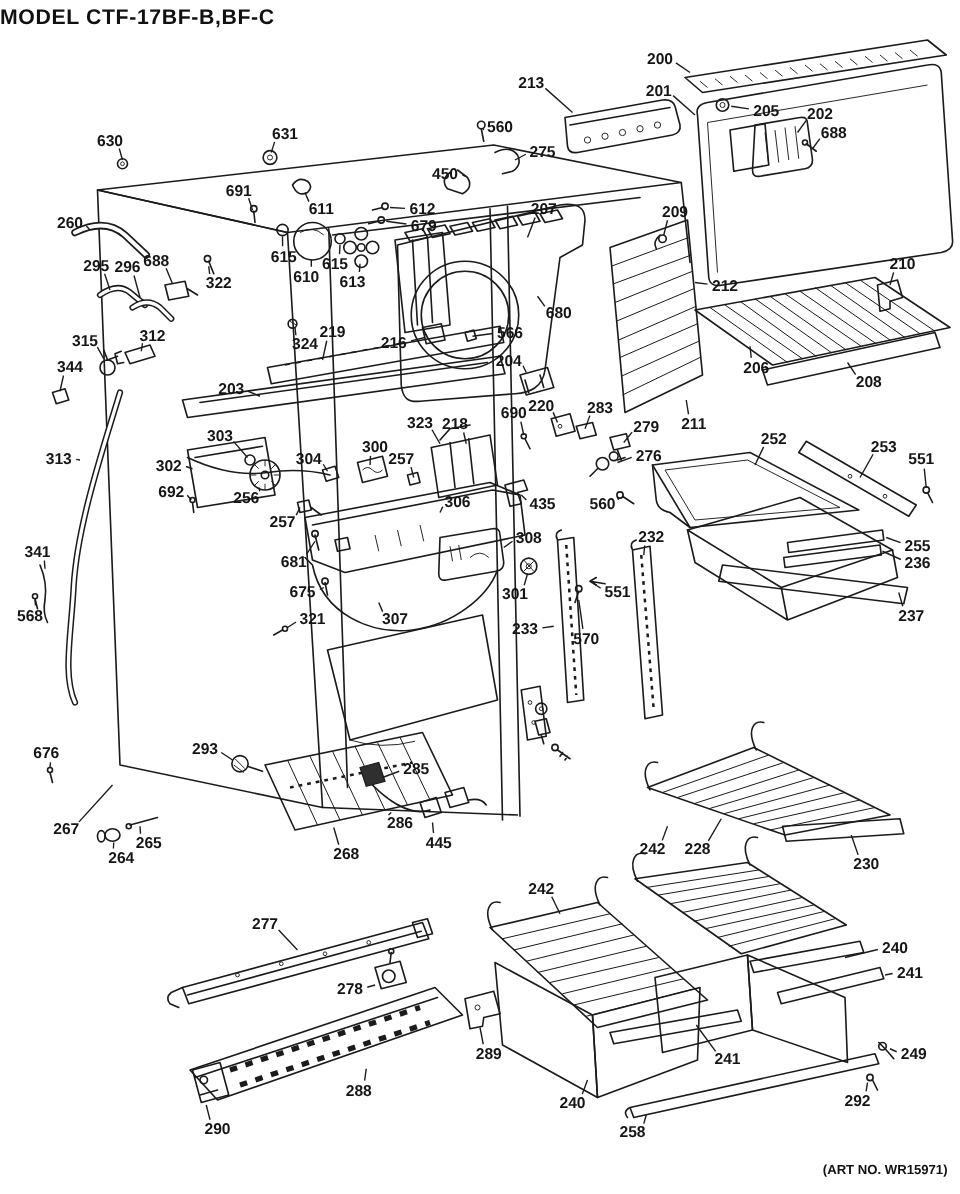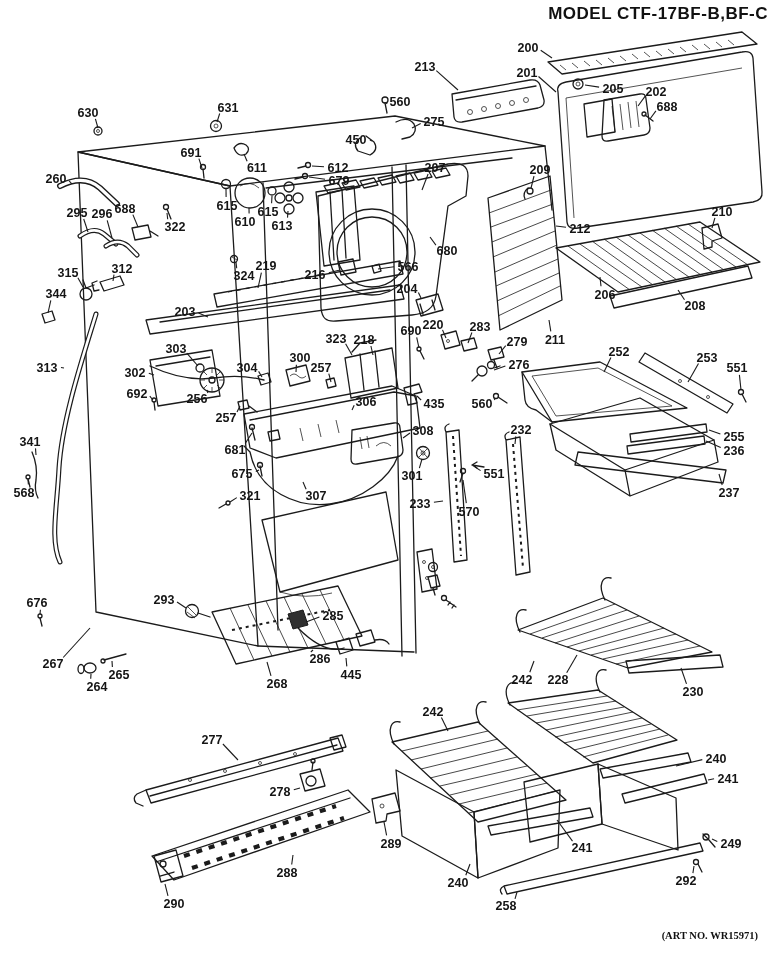--- a/index.html
+++ b/index.html
@@ -1,20 +1,20 @@
 <!DOCTYPE html>
 <html><head>
 <meta charset="utf-8">
 <style>
   html,body{margin:0;padding:0;background:#fff;}
   #stage{position:relative;width:768px;height:955px;background:#fff;overflow:hidden;
          font-family:"Liberation Sans",sans-serif;}
-  #title{position:absolute;top:4px;left:0;right:0;text-align:right;
+  #title{position:absolute;top:4px;left:0;right:0;text-align:left;
          font-size:17px;font-weight:bold;letter-spacing:.5px;color:#111;}
-  #artno{position:absolute;top:930px;right:10px;font-size:10.5px;font-weight:bold;color:#111;font-family:Liberation Serif, serif;}
+  #artno{position:absolute;top:930px;right:10px;font-size:10.5px;font-weight:bold;color:#111;}
   svg{position:absolute;inset:0;}
   .ink{stroke:#1b1b1b;fill:none;stroke-width:1.3;stroke-linejoin:round;stroke-linecap:round;}
   .thin{stroke:#1b1b1b;fill:none;stroke-width:.75;}
   .hatch{stroke:#1b1b1b;fill:none;stroke-width:.8;}
   .tube{stroke:#1b1b1b;fill:none;stroke-width:6;stroke-linecap:round;}
   .tubein{stroke:#fff;fill:none;stroke-width:3.2;stroke-linecap:round;}
   .tube2{stroke:#1b1b1b;fill:none;stroke-width:5;stroke-linecap:round;}
   .tube2in{stroke:#fff;fill:none;stroke-width:2.6;stroke-linecap:round;}
   .slots{stroke:#1b1b1b;fill:none;stroke-width:4.2;stroke-dasharray:6 7;}
   .dash{stroke:#1b1b1b;fill:none;stroke-width:1.2;stroke-dasharray:4 5;}

